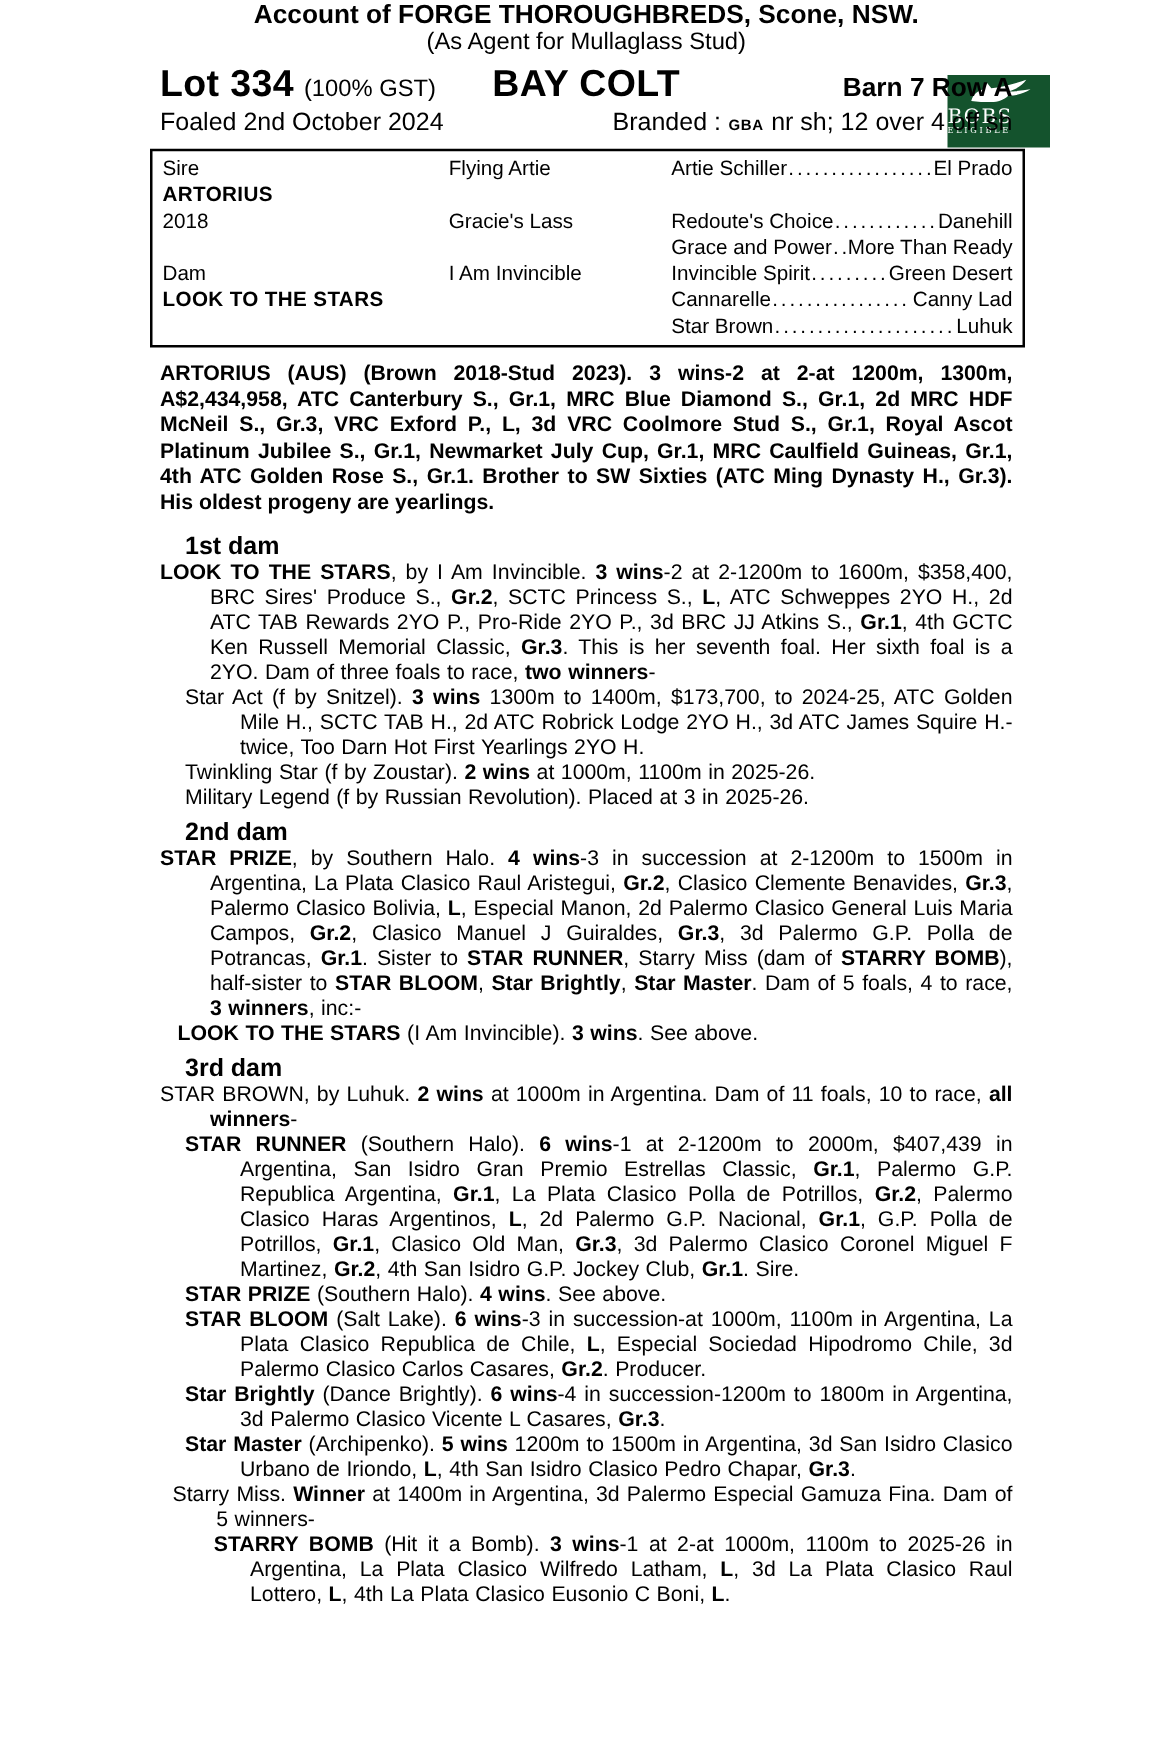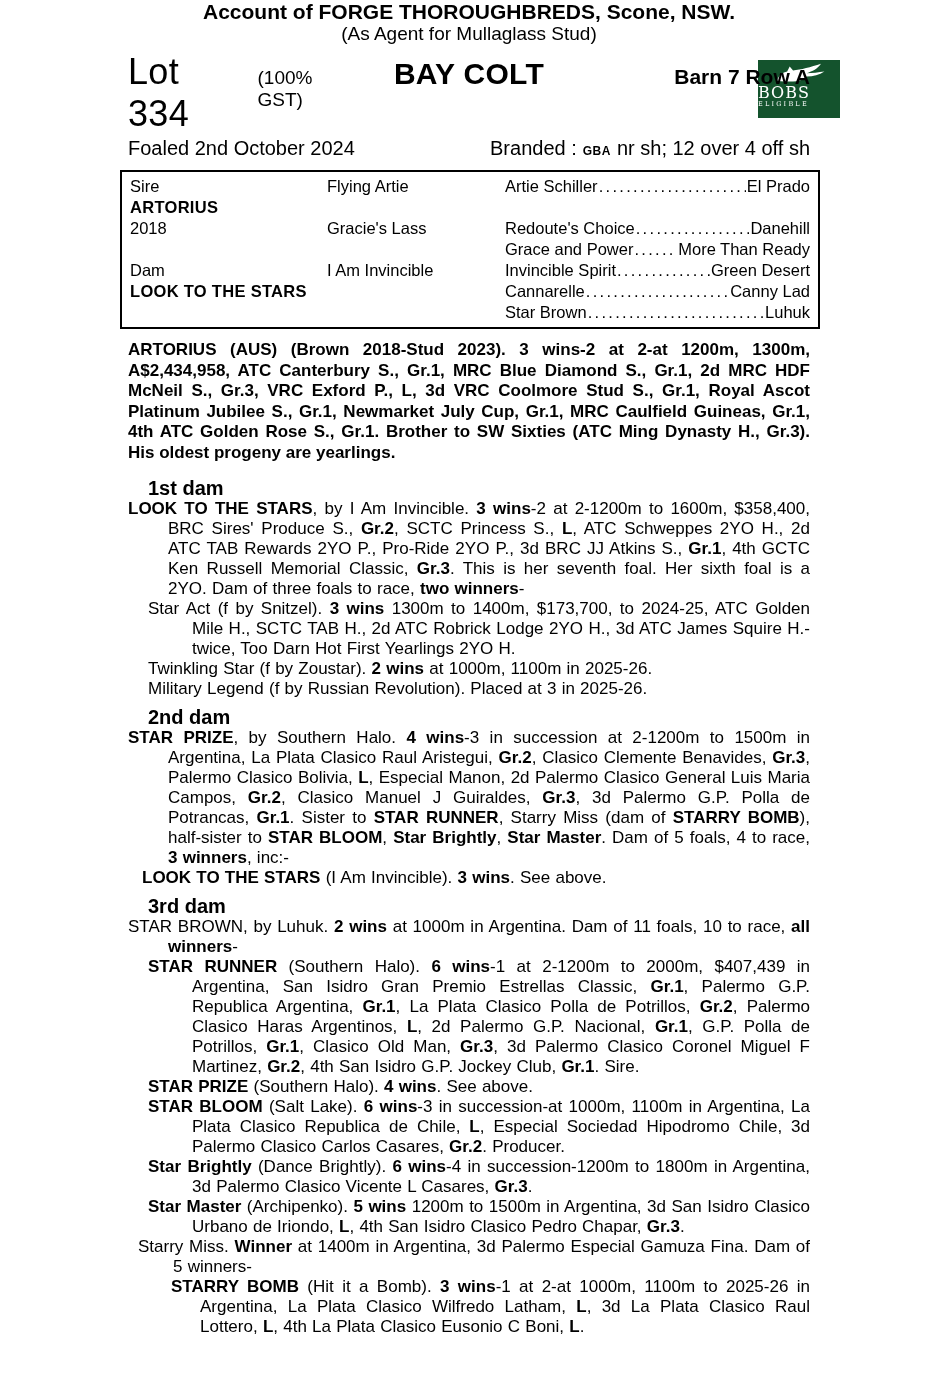--- a/index.html
+++ b/index.html
@@ -12,40 +12,40 @@
     overflow:hidden;
   }
   .content { position:absolute; left:128px; right:128px; top:0; }
 
   
   .account  { text-align:center; font-weight:bold; font-size:21px; line-height:23px; }
   .agent    { text-align:center; font-size:19px; line-height:22px; }
 
   .lot-row  { display:flex; align-items:baseline; margin-top:6px; }
   .lot-left { flex:1.1; display:flex; align-items:baseline; }
-  .lot-number { font-size:36px; font-weight:normal; letter-spacing:.3px; }
+  .lot-number { font-size:30px; font-weight:bold; letter-spacing:.3px; }
   .lot-gst  { font-size:19px; margin-left:8px; }
   .lot-center { flex:1; text-align:center; font-size:30px; font-weight:bold; letter-spacing:.3px; }
   .lot-right  { flex:1.1; text-align:right; font-size:21px; font-weight:bold; }
 
   .meta-row { display:flex; justify-content:space-between; align-items:baseline; font-size:20px; line-height:24px; margin-top:1px; }
   .branded  { display:flex; align-items:baseline; gap:6px; }
   .brand-mark { font-size:12px; font-weight:bold; letter-spacing:.5px; }
 
   
   .bobs { position:absolute; left:758px; top:60px; width:82px; height:58px; background:#14532d; color:#fff; text-align:left; }
   .bobs svg { display:block; margin:3px auto 0 auto; width:58px; height:22px; }
   .bobs-title { font-family:"DejaVu Serif", serif; font-size:16px; line-height:15px; letter-spacing:1px; }
   .bobs-sub   { font-family:"DejaVu Serif", serif; font-size:6.5px; line-height:9px; letter-spacing:2.2px; }
 
   
   .pedigree { border:2px solid #000; margin-top:7px; margin-left:-8px; margin-right:-10px; padding:4px 8px; font-size:16.5px; }
   .ped-row  { display:flex; line-height:21px; align-items:flex-end; }
   .ped-c1   { width:197px; flex:none; }
-  .ped-c2   { width:178px; flex:none; }
+  .ped-c2   { width:178px; flex:none;margin-left:32px; }
   .ped-c3   { flex:1; display:flex; align-items:baseline; min-width:0; }
   .ped-bold { font-weight:bold; letter-spacing:.3px; }
   .leader   { flex:1; overflow:hidden; white-space:nowrap; min-width:8px; margin:0 1px; }
   .leader::after { content:"...................................................................................................."; letter-spacing:2.3px; }
 
   
   .sire-note { margin-top:11px; font-size:17px; line-height:20.5px; font-weight:bold; text-align:justify; }
   .section   { margin-top:8px; }
   .section.first { margin-top:15px; }
   .section-heading { font-size:20px; font-weight:bold; line-height:20px; margin-bottom:1px;margin-left:20px; }

